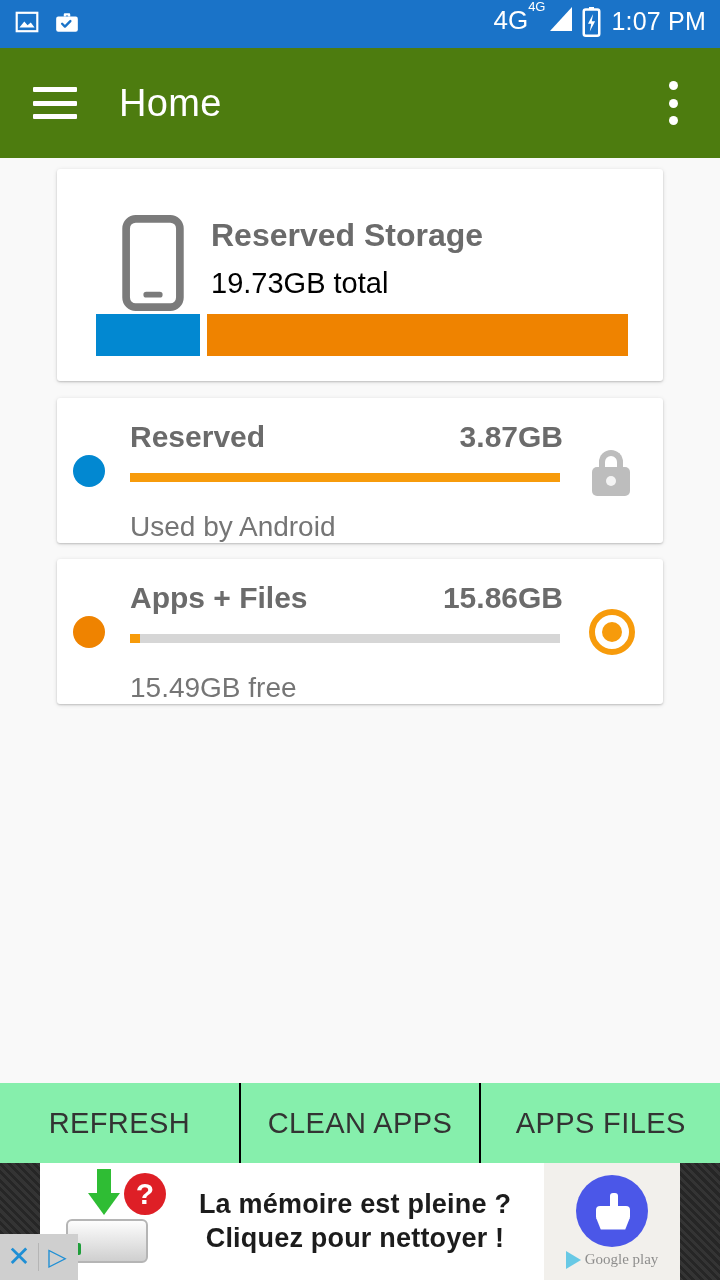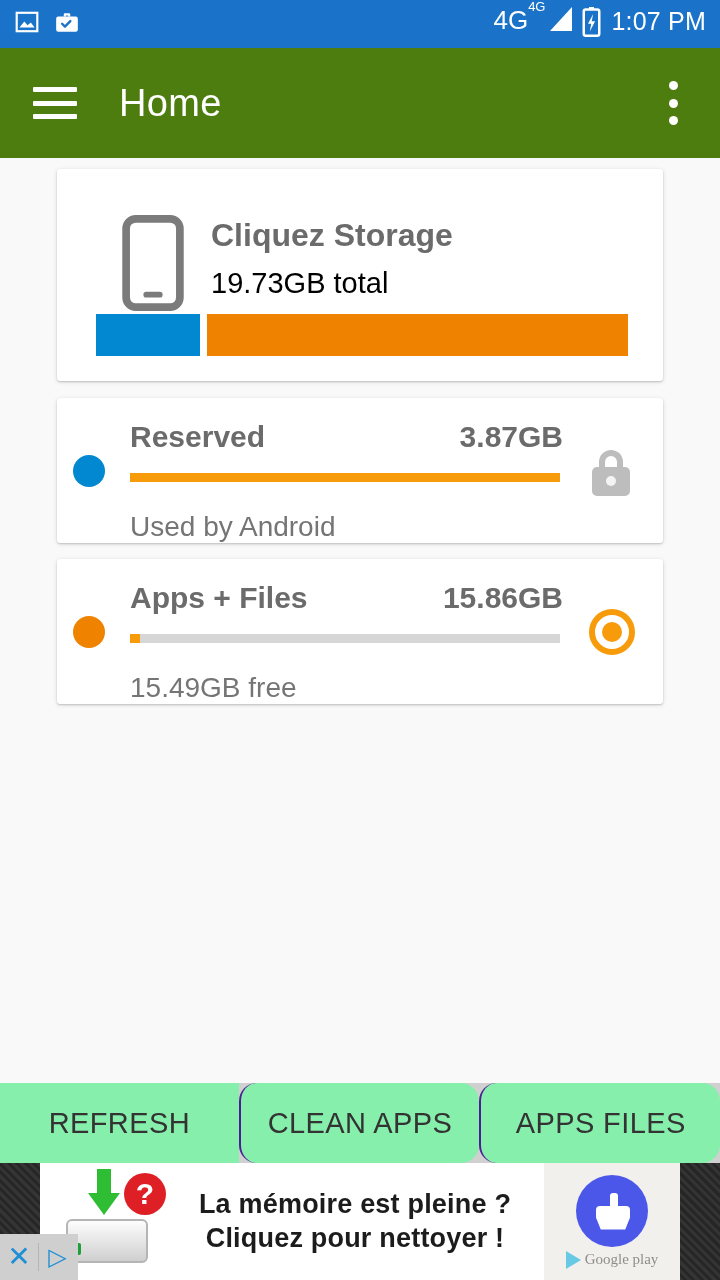--- a/index.html
+++ b/index.html
@@ -84,21 +84,21 @@
     width: 720px; height: 80px;
     background: #d0d0d0;
     display: flex;
   }
   .bb-btn {
     flex: 1 1 0; height: 100%;
     display: flex; align-items: center; justify-content: center;
     font-size: 29px; color: #333333; letter-spacing: .4px;
     cursor: pointer; background: #86efac;
   }
-  .bb-btn + .bb-btn { border-left: 2px solid #4c1d95; border-radius: 18px; }
+  .bb-btn + .bb-btn { border-left: 2px solid #000000; }
 
   
   .ad {
     position: absolute; left: 0; bottom: 0;
     width: 720px; height: 117px;
     background: #2b2b2b;
     background-image: repeating-linear-gradient(45deg, #343434 0 3px, #262626 3px 6px);
     overflow: hidden;
   }
   .ad-inner {
@@ -178,21 +178,21 @@
   <div class="content">
 
     <div class="card" id="card-storage">
       <span class="phone-icon">
         <svg width="62" height="96" viewBox="0 0 32 50">
           <rect x="2" y="2" width="28" height="46" rx="5" fill="none" stroke="#7b7b7b" stroke-width="4"></rect>
           <rect x="7.5" y="9" width="17" height="27" fill="#ffffff"></rect>
           <rect x="11" y="40" width="10" height="3" rx="1.5" fill="#7b7b7b"></rect>
         </svg>
       </span>
-      <div class="storage-title">Cliquez Storage</div>
+      <div class="storage-title">Reserved Storage</div>
       <div class="storage-sub">19.73GB total</div>
       <div class="segbar" id="segbar">
           <div class="seg" style="width: 19.6%; background: rgb(2, 136, 209);"></div>
           <div class="seg" style="width: 79.2%; background: rgb(239, 131, 0); margin-left: 1.2%;"></div>
         </div>
     </div>
 
     <div class="card" id="card-reserved">
       <span class="dot" id="dot-0" style="background: rgb(2, 136, 209);"></span>
       <div class="row-title">Reserved</div>

